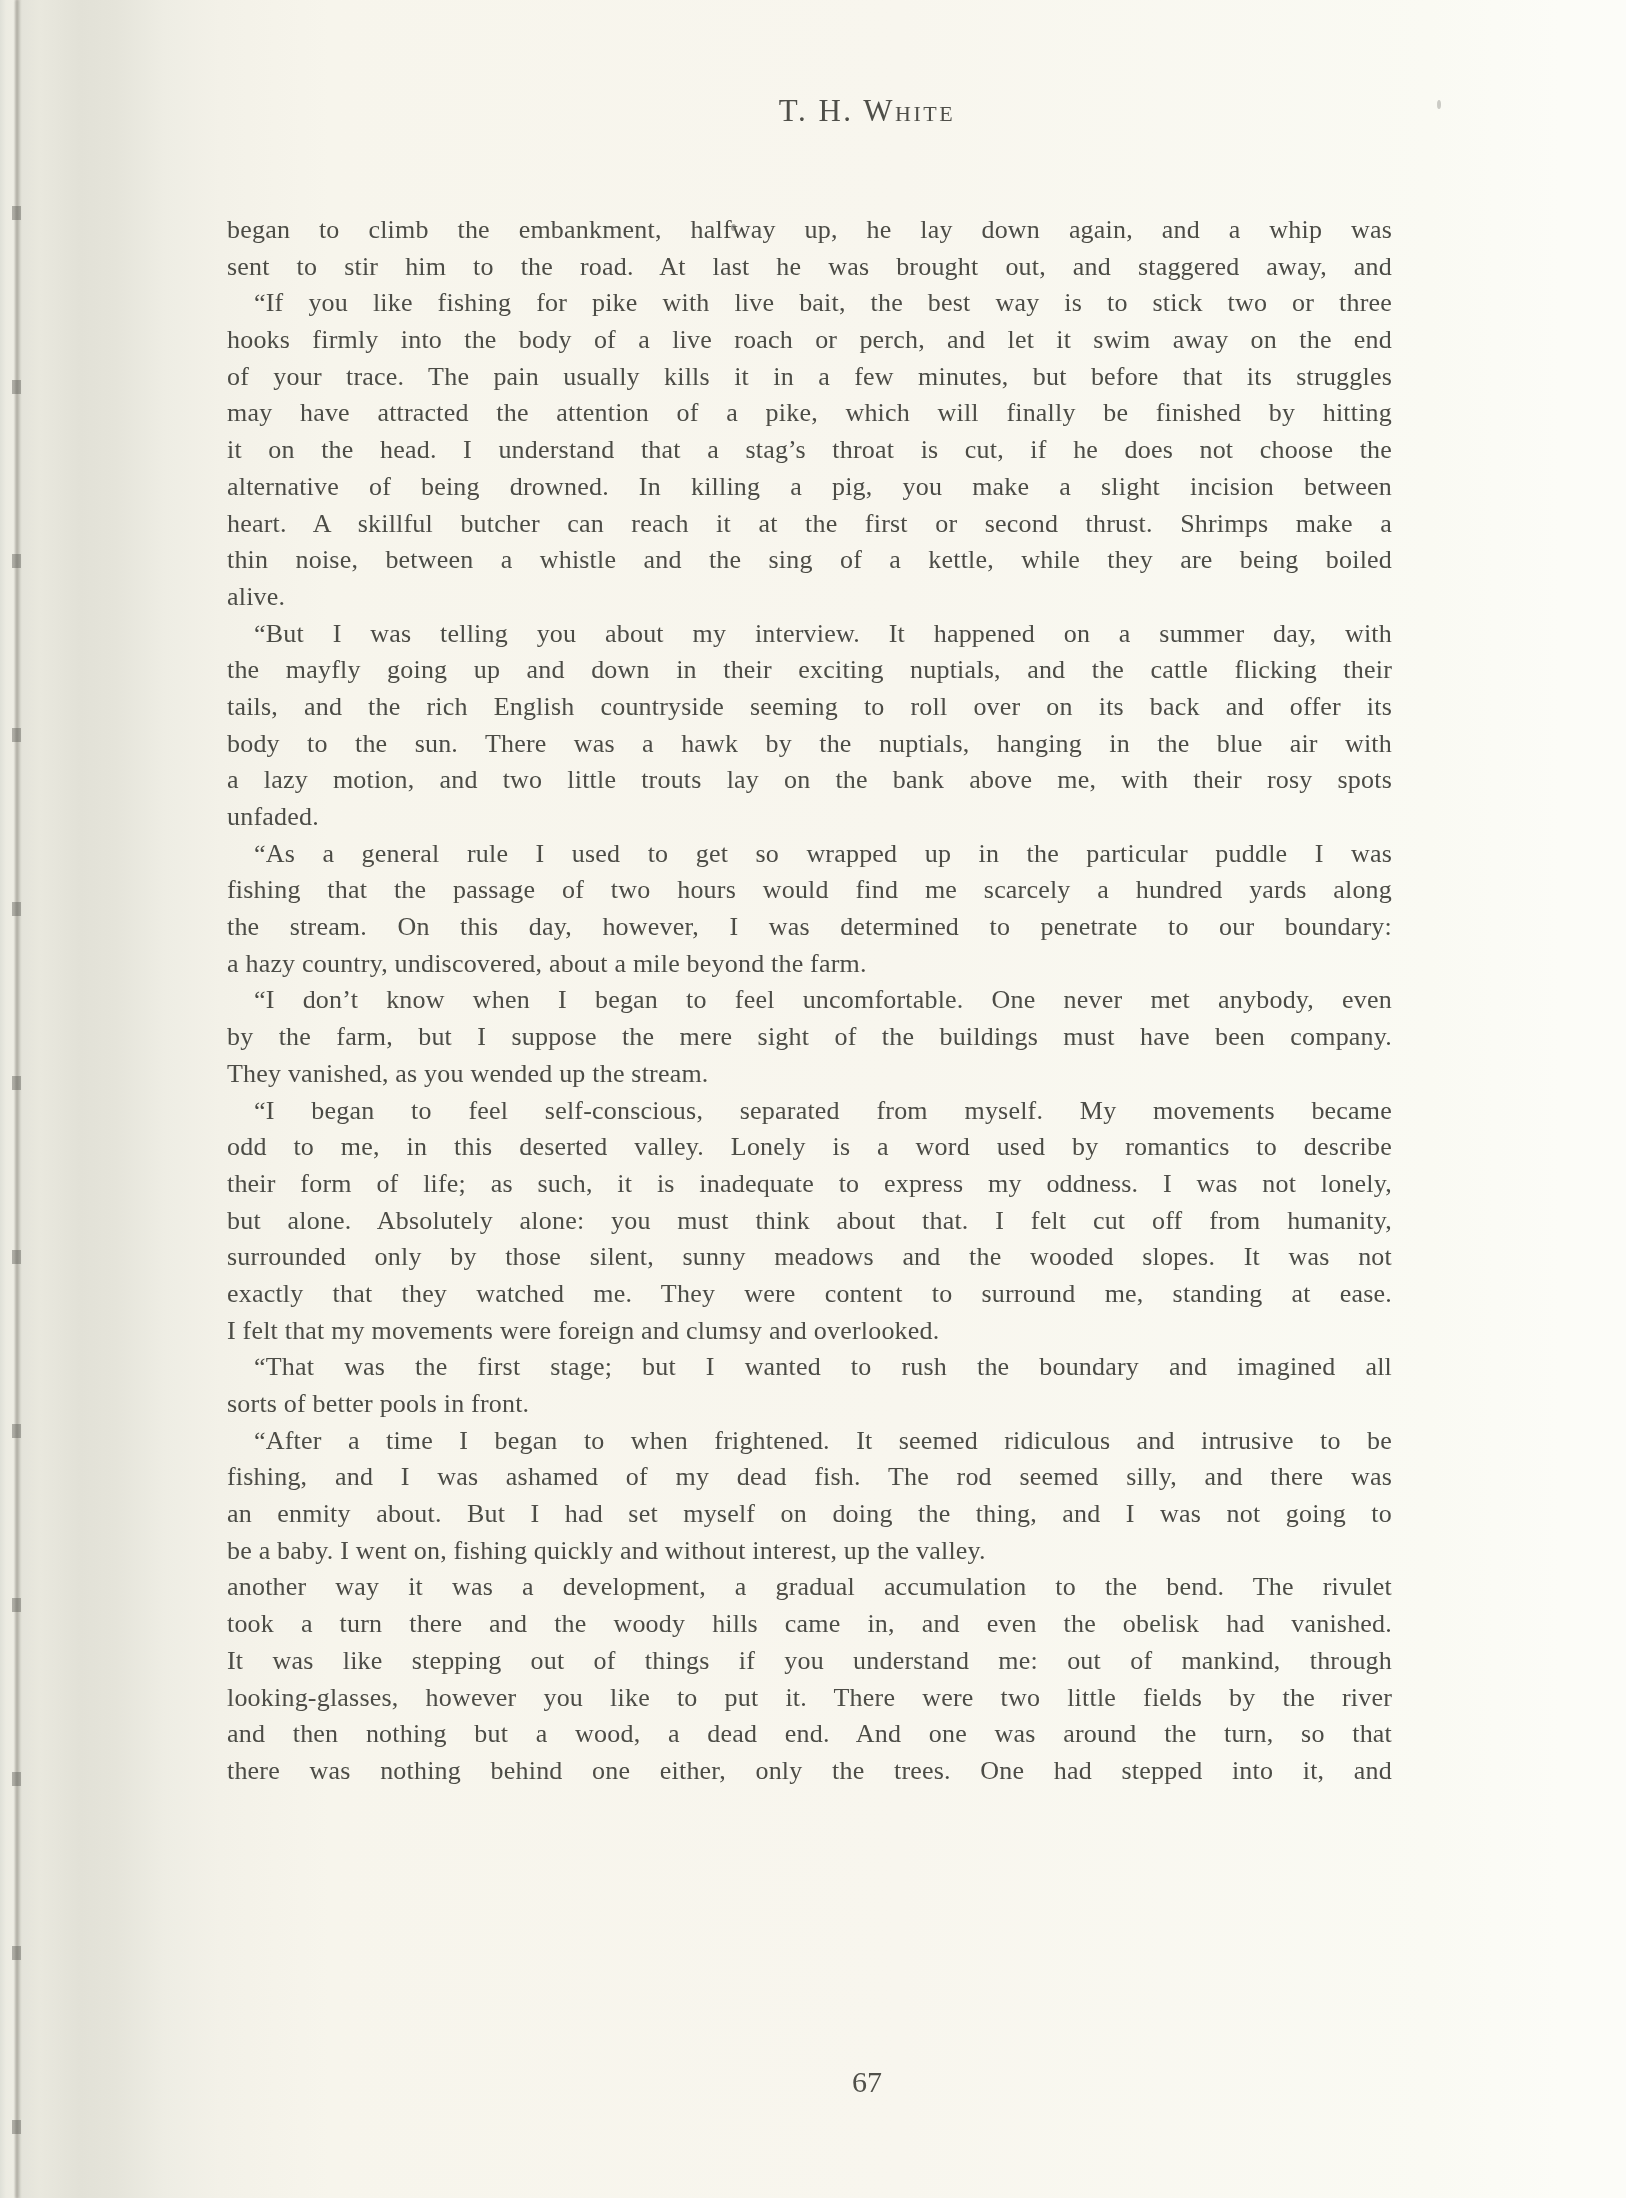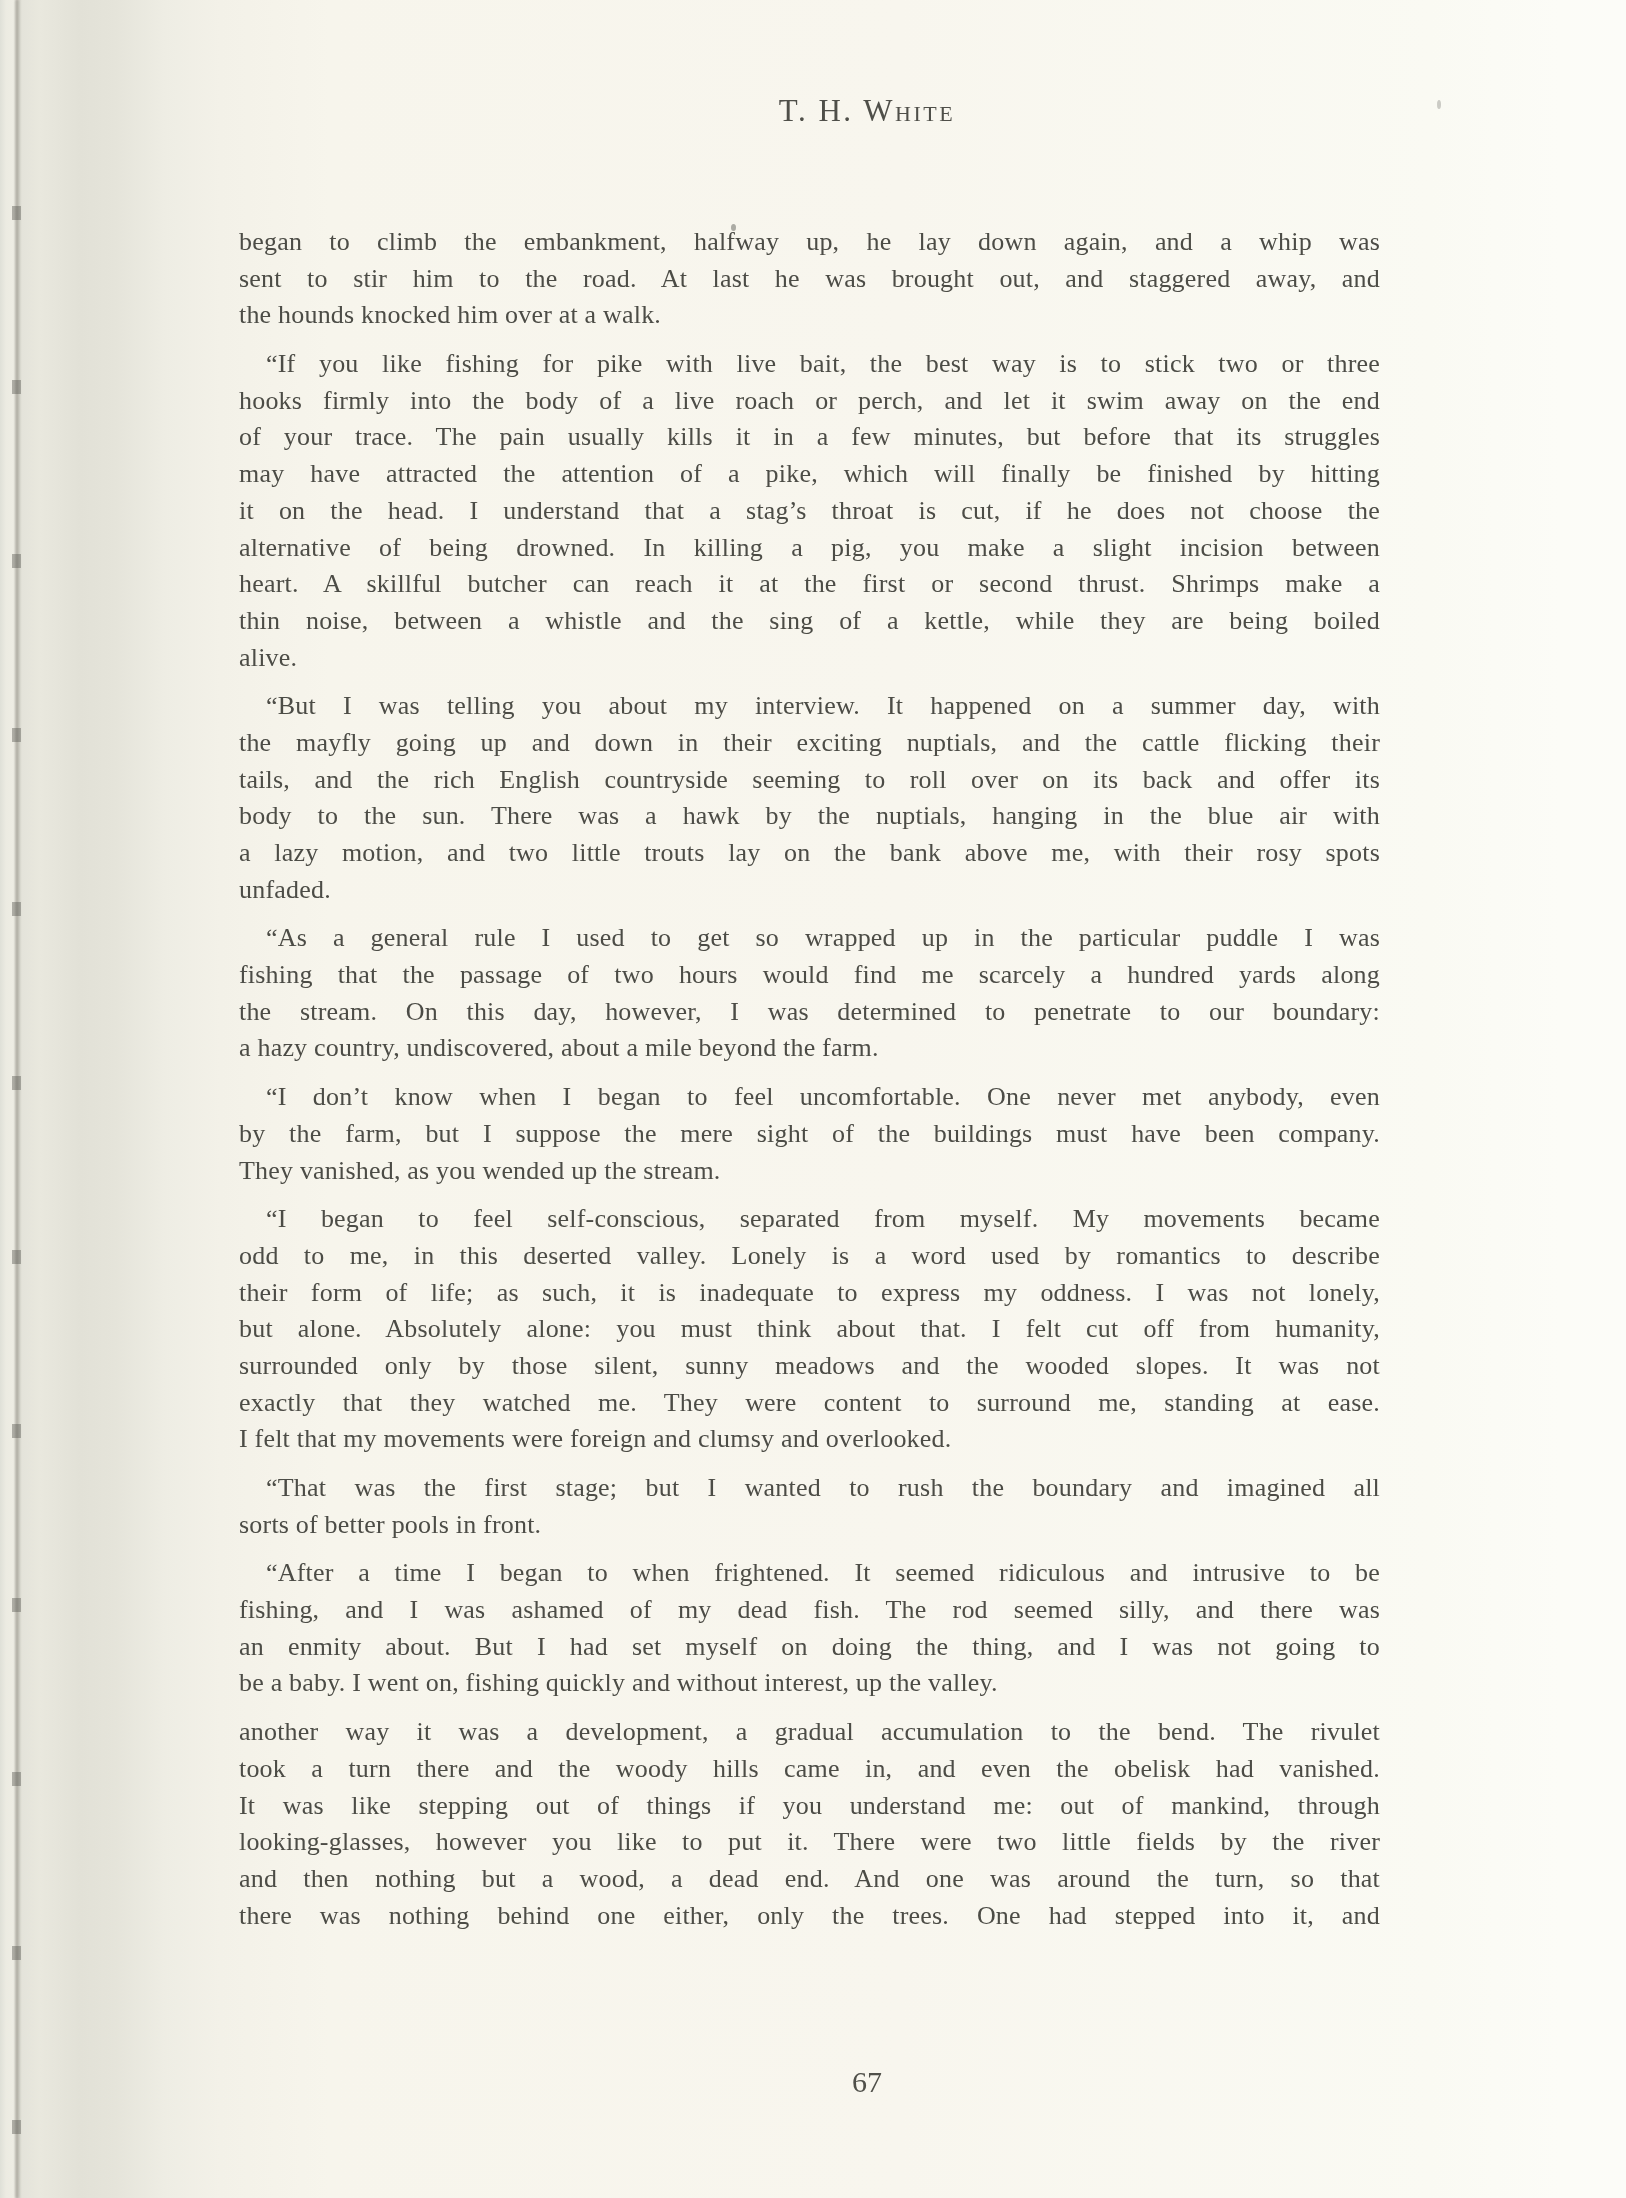--- a/index.html
+++ b/index.html
@@ -43,21 +43,21 @@
   }
   .text-block {
     position: absolute;
     left: 227px; top: 212px;
     width: 1165px;
     font-size: 26px;
     line-height: 36.7px;
     color: #4c4c46;
     letter-spacing: 0.2px;
   }
-  .para { margin: 12px; }
+  .para { margin: 0; }
   .line {
     text-align: justify;
     text-align-last: justify;
     text-justify: inter-word;
     height: 36.7px;
     overflow: visible;
     white-space: normal;
   }
   .line.end { text-align-last: left; }
   .para.continued .line.end { text-align-last: justify; }
@@ -84,21 +84,20 @@
 <div class="scan">
   <div class="crease"></div>
   <div class="stitches"></div>
 
   <div class="running-head">T. H. White</div>
 
   <div class="text-block">
       <div class="para">
         <div class="line first">began to climb the embankment, halfway up, he lay down again, and a whip was</div>
         <div class="line">sent to stir him to the road. At last he was brought out, and staggered away, and</div>
-        <div class="line end">the hounds knocked him over at a walk.</div>
       </div>
       <div class="para indent">
         <div class="line first">“If you like fishing for pike with live bait, the best way is to stick two or three</div>
         <div class="line">hooks firmly into the body of a live roach or perch, and let it swim away on the end</div>
         <div class="line">of your trace. The pain usually kills it in a few minutes, but before that its struggles</div>
         <div class="line">may have attracted the attention of a pike, which will finally be finished by hitting</div>
         <div class="line">it on the head. I understand that a stag’s throat is cut, if he does not choose the</div>
         <div class="line">alternative of being drowned. In killing a pig, you make a slight incision between</div>
         <div class="line">heart. A skillful butcher can reach it at the first or second thrust. Shrimps make a</div>
         <div class="line">thin noise, between a whistle and the sing of a kettle, while they are being boiled</div>

